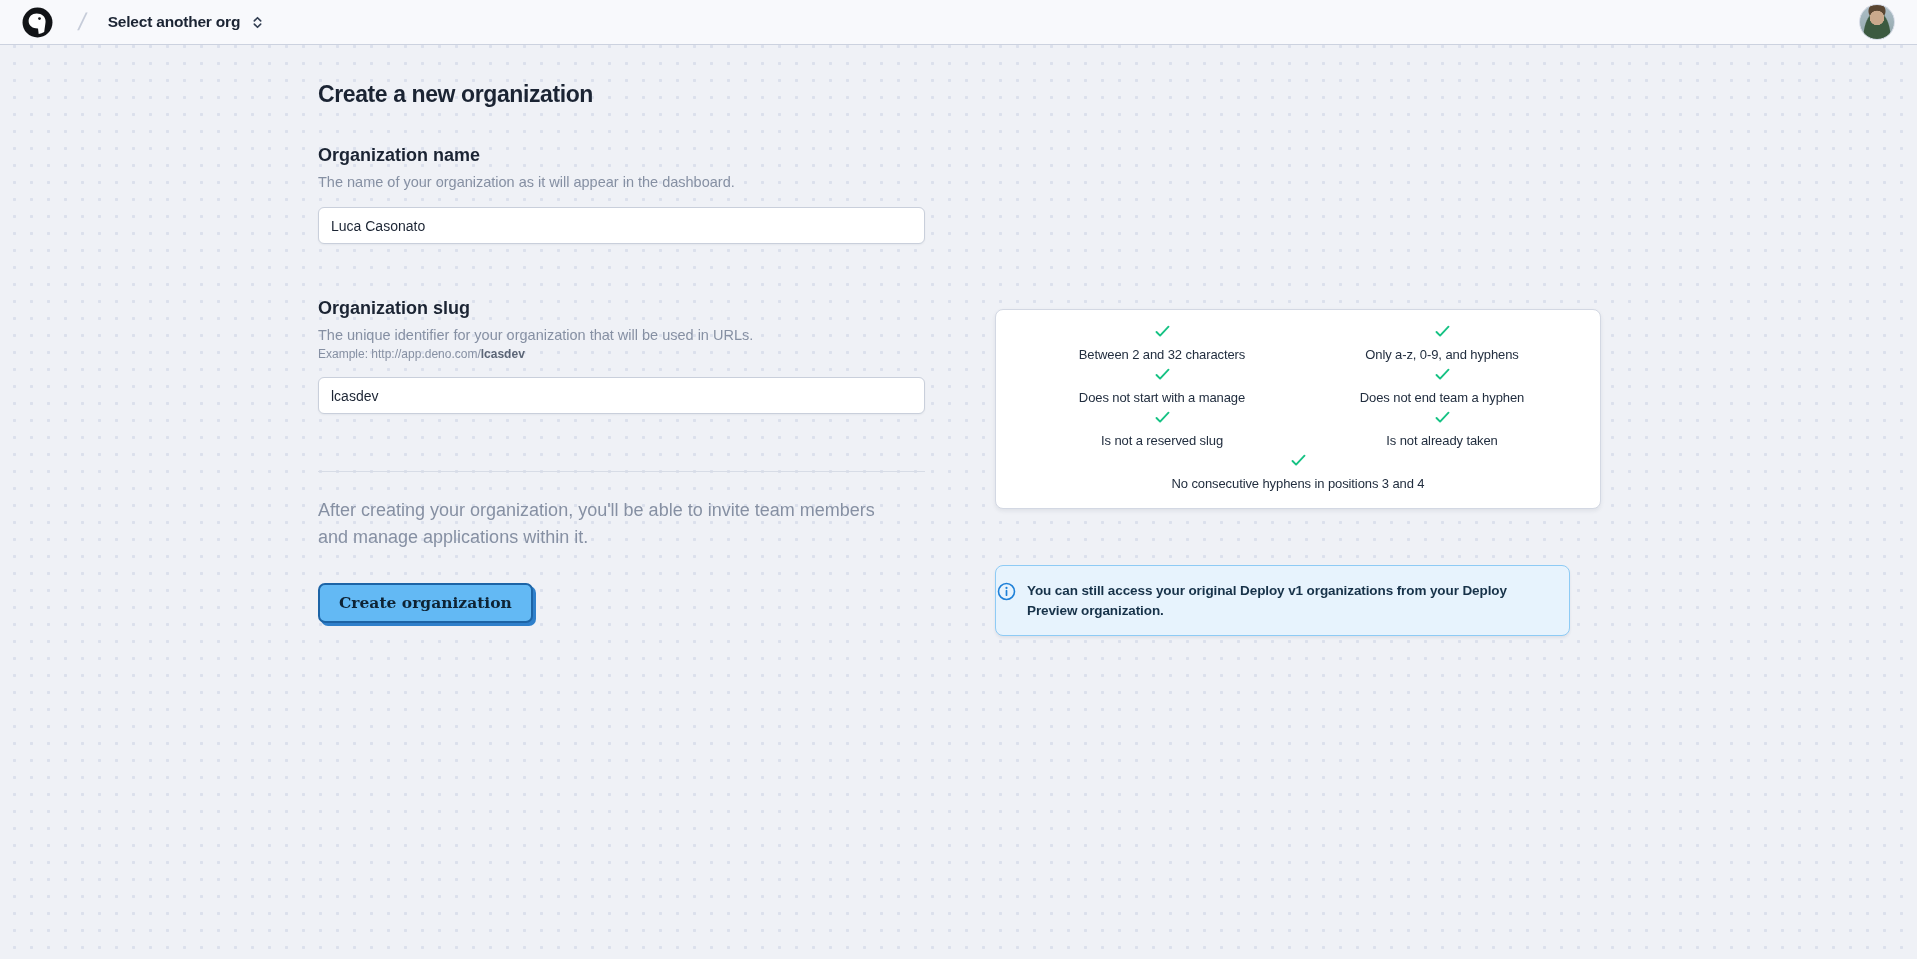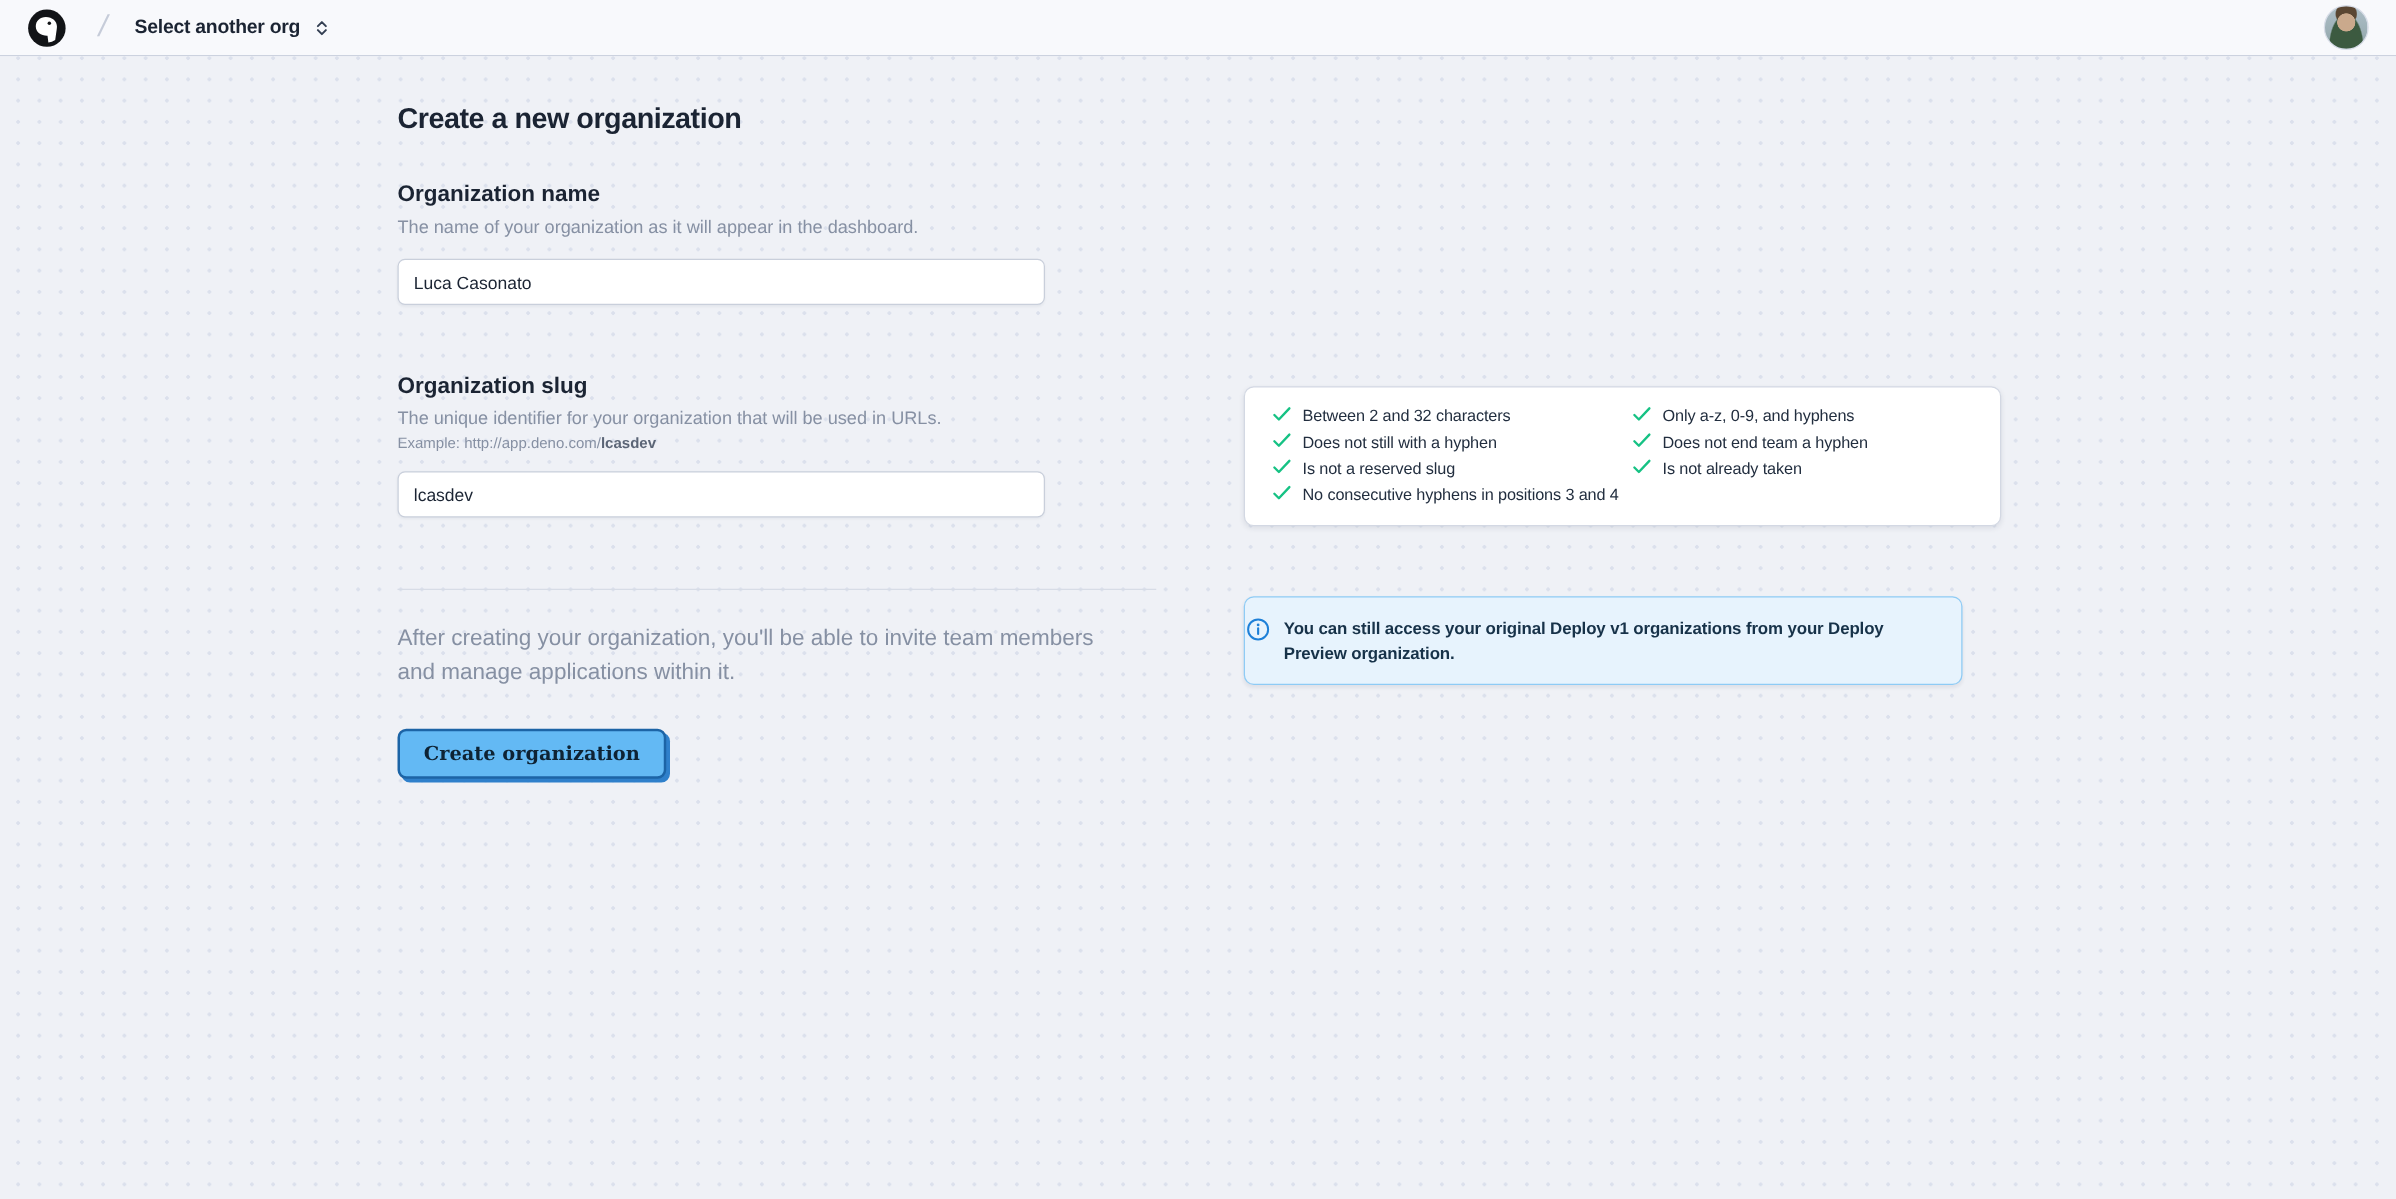--- a/index.html
+++ b/index.html
@@ -66,21 +66,21 @@
   .form-col { width: 607px; flex: none; }
   .page-title {
     font-size: 23px; font-weight: 700; letter-spacing: -0.4px;
     color: #1b2433; margin-bottom: 37px;
   }
   .field-label { font-size: 18px; font-weight: 700; color: #1b2433; margin-bottom: 6px; }
   .field-desc { font-size: 14.5px; color: #8690a3; line-height: 1.45; }
   .example-line { font-size: 12px; color: #8690a3; line-height: 1.45; }
   .example-slug { font-weight: 700; color: #5b6576; }
   .text-input {
-    width: 518px; height: 37px; margin-top: 14px;
+    width: 607px; height: 37px; margin-top: 14px;
     border: 1px solid #c9cfdb; border-radius: 6px;
     background: #ffffff; padding: 0 12px;
     font-family: "Liberation Sans", sans-serif;
     font-size: 14px; color: #1b2433;
     box-shadow: 0 1px 2px rgba(25,35,60,0.05);
     outline: none;
   }
   .section-name { margin-bottom: 54px; }
   .section-slug { margin-bottom: 0; }
   .form-divider {
@@ -108,21 +108,21 @@
     width: 606px;
     background: #ffffff;
     border: 1px solid #d3d8e3;
     border-radius: 8px;
     box-shadow: 0 2px 4px rgba(25,35,60,0.08);
     padding: 15px 22px 17px 22px;
     display: grid;
     grid-template-columns: 288px 1fr;
     row-gap: 6px;
   }
-  .rule-item { display: flex; align-items: flex-start; gap: 9px; }
+  .rule-item { display: flex; align-items: center; gap: 9px; flex-direction: column; }
   .rule-item.span-2 { grid-column: 1 / -1; }
   .rule-text { font-size: 13px; font-weight: 500; color: #222e3f; letter-spacing: -0.1px; }
   .check-icon { flex: none; }
 
   .notice-box {
     width: 575px;
     margin-top: 56px;
     background: #e7f3fd;
     border: 1px solid #8ecbf5;
     border-radius: 8px;
@@ -197,21 +197,21 @@
         <div class="rule-item">
           <svg class="check-icon" width="15" height="13" viewBox="0 0 15 13">
               <path d="M1.5 7l3.6 3.6L13.5 1.7" stroke="#16c284" stroke-width="1.9" fill="none" stroke-linecap="round" stroke-linejoin="round"></path>
             </svg>
           <span class="rule-text">Only a-z, 0-9, and hyphens</span>
         </div>
         <div class="rule-item">
           <svg class="check-icon" width="15" height="13" viewBox="0 0 15 13">
               <path d="M1.5 7l3.6 3.6L13.5 1.7" stroke="#16c284" stroke-width="1.9" fill="none" stroke-linecap="round" stroke-linejoin="round"></path>
             </svg>
-          <span class="rule-text">Does not still with a hyphen</span>
+          <span class="rule-text">Does not start with a manage</span>
         </div>
         <div class="rule-item">
           <svg class="check-icon" width="15" height="13" viewBox="0 0 15 13">
               <path d="M1.5 7l3.6 3.6L13.5 1.7" stroke="#16c284" stroke-width="1.9" fill="none" stroke-linecap="round" stroke-linejoin="round"></path>
             </svg>
           <span class="rule-text">Does not end team a hyphen</span>
         </div>
         <div class="rule-item">
           <svg class="check-icon" width="15" height="13" viewBox="0 0 15 13">
               <path d="M1.5 7l3.6 3.6L13.5 1.7" stroke="#16c284" stroke-width="1.9" fill="none" stroke-linecap="round" stroke-linejoin="round"></path>

